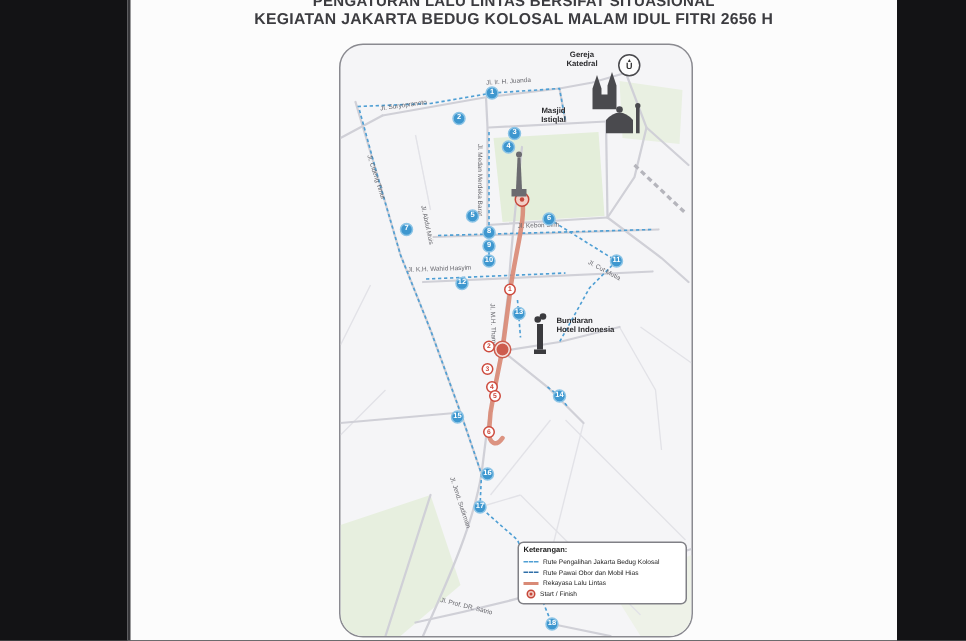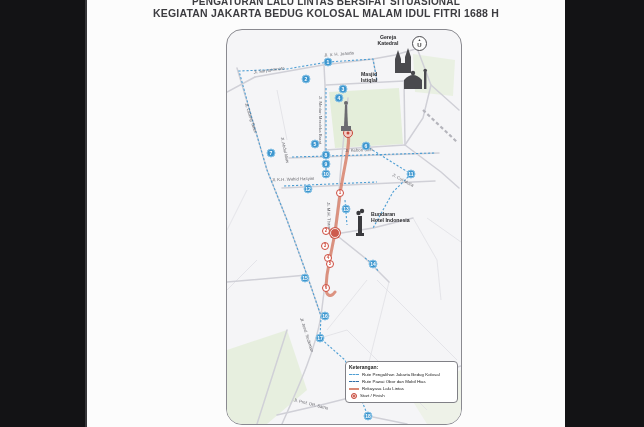--- a/index.html
+++ b/index.html
@@ -1,19 +1,19 @@
 <!DOCTYPE html>
 <html><head>
 <meta charset="utf-8">
 <style>
   html,body{margin:0;padding:0;background:#131315;width:644px;height:427px;overflow:hidden;
     font-family:"Liberation Sans", sans-serif;}
   .stage{position:relative;width:644px;height:427px;background:#131315;}
   .page{position:absolute;left:85px;top:0;width:478px;height:427px;background:#fcfcfc;
-    border-left:2px solid #37373a;overflow:hidden;}
+    border-left:2px solid #37373a;overflow:hidden;padding-left:33px;}
   .title-line{position:absolute;left:0;width:100%;text-align:center;font-weight:bold;
     color:#3c3c40;letter-spacing:.2px;}
   .title-1{top:-4px;font-size:10px;}
   .title-2{top:7px;font-size:10.5px;}
   .map{position:absolute;left:139px;top:29px;width:234px;height:394px;background:#f5f5f7;
     border:1.5px solid #8a8a90;border-radius:16px;overflow:hidden;}
   .map svg.roads{position:absolute;left:0;top:0;}
   
   .m{position:absolute;border-radius:50%;text-align:center;font-weight:bold;
     transform:translate(-50%,-50%);box-sizing:border-box;}
@@ -56,21 +56,21 @@
     background:#f3cec6;margin-left:2px;position:relative;}
   .sw.circle-red::after{content:"";position:absolute;left:50%;top:50%;width:2px;height:2px;
     border-radius:50%;background:#c6473a;transform:translate(-50%,-50%);}
 </style>
 </head>
 <body>
 
 <div class="stage">
   <div class="page">
     <div class="title-line title-1">PENGATURAN LALU LINTAS BERSIFAT SITUASIONAL</div>
-    <div class="title-line title-2">KEGIATAN JAKARTA BEDUG KOLOSAL MALAM IDUL FITRI 1688 H</div>
+    <div class="title-line title-2">KEGIATAN JAKARTA BEDUG KOLOSAL MALAM IDUL FITRI 2656 H</div>
 
     <div class="map">
       <svg class="roads" width="234" height="394" viewBox="0 0 234 394">
 
         <polygon points="102,62 172,58 176,114 108,118" fill="#e4eeda"></polygon>
         <polygon points="186,24 228,30 226,66 188,62" fill="#e9f0e2"></polygon>
         <polygon points="0,320 60,300 80,360 40,394 0,394" fill="#e7efdf"></polygon>
         <polygon points="180,362 234,340 234,394 200,394" fill="#eef2e8"></polygon>
 
         <g stroke="#e2e2e7" stroke-width="0.9" fill="none">

